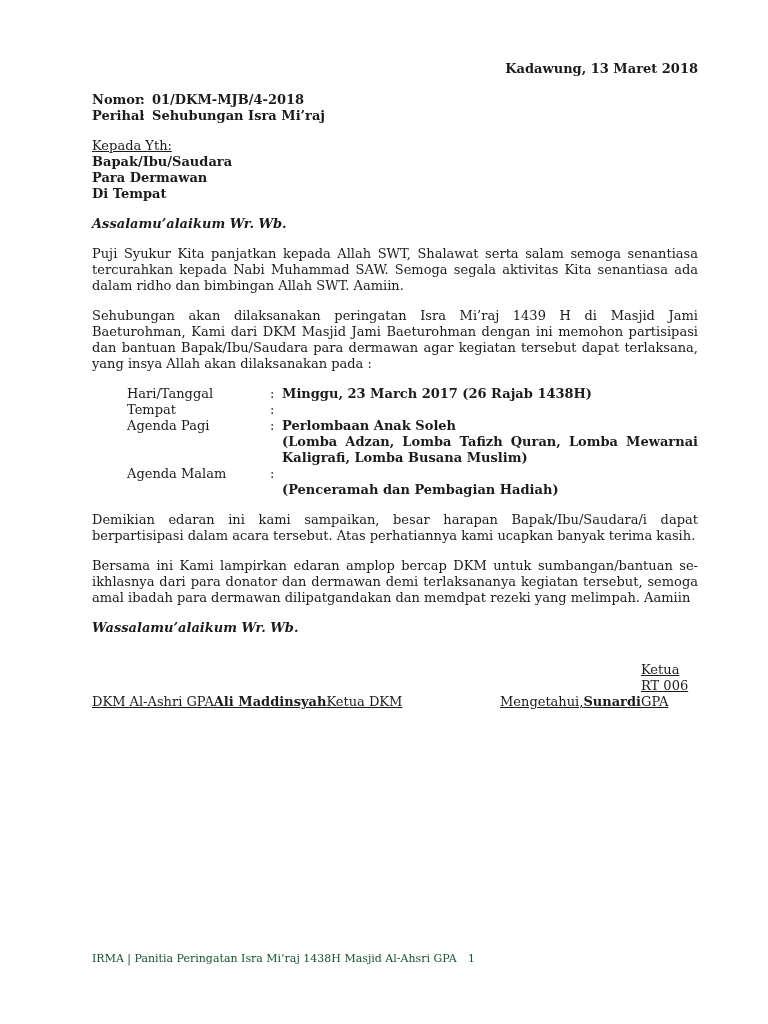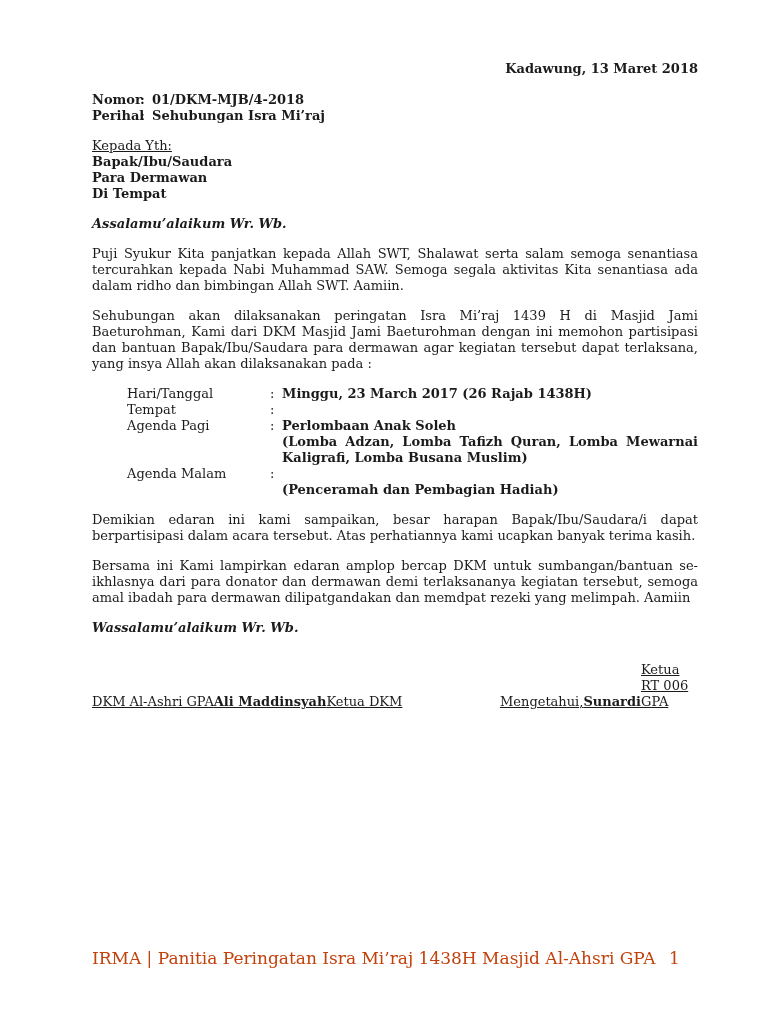--- a/index.html
+++ b/index.html
@@ -59,22 +59,22 @@
   .sig-col.right { width: 198px; }
   .sig-gap { height: 60px; }
   .sig-name {
     font-weight: bold;
     text-decoration: underline;
   }
   .footer {
     position: absolute;
     left: 92px;
     top: 951px;
-    color: #c2410c;
-    font-size: 17px;
+    color: #14532d;
+    font-size: 11px;
     line-height: 15px;
   }
   .footer .pn { margin-left: 8px; }
 </style>
 </head>
 <body>
 
 <div class="page">
 
   <div class="date">Kadawung, 13 Maret 2018</div>

